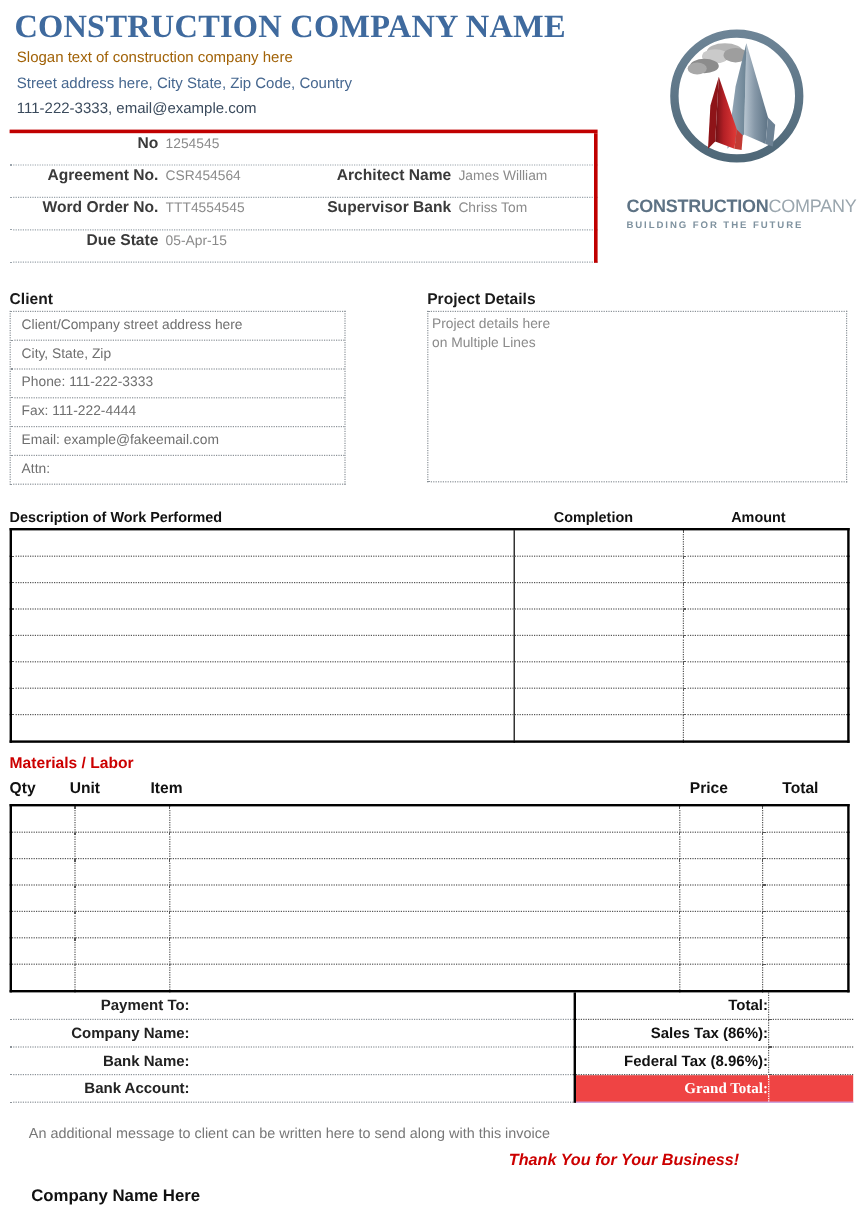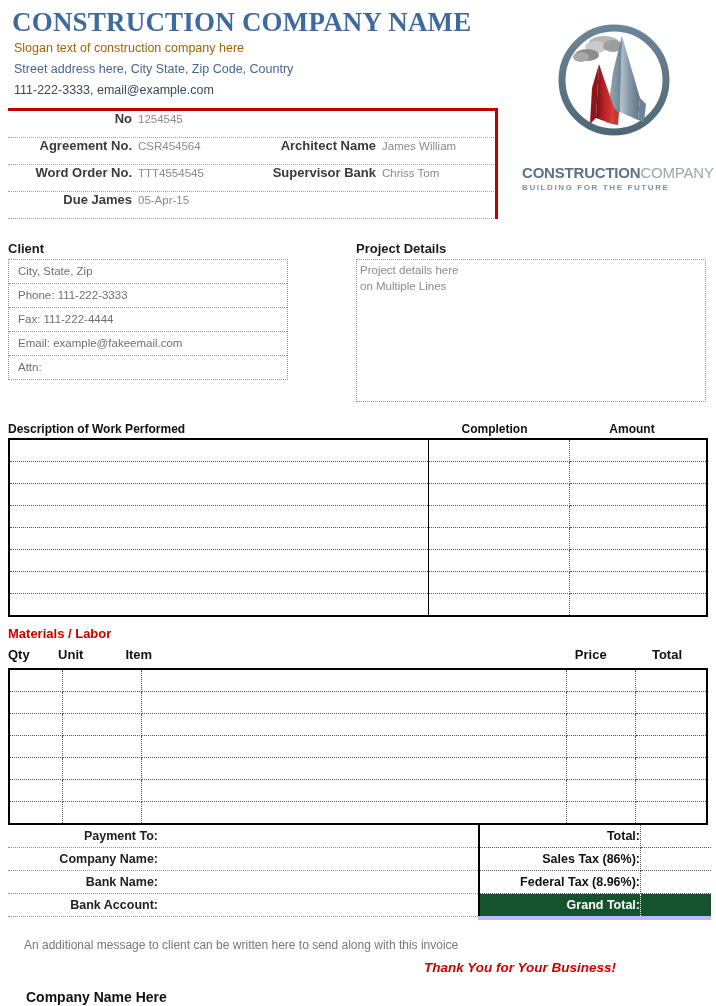--- a/index.html
+++ b/index.html
@@ -291,23 +291,24 @@
     width: 160px;
     text-align: right;
     font-weight: bold;
     color: #111;
     padding-right: 3px;
     border-right: 1px dotted #555;
     white-space: nowrap;
   }
   .tot-value { width: 70px; }
   .tot-table tr.grand td {
-    background: #14532d;
+    background: #ef4444;
     color: #ffffff;
-    border-bottom: 4px solid #c4b5fd;
+    border-bottom: 1px solid #c4b5fd;
+    font-family: Liberation Serif, serif;
   }
   .tot-table tr.grand .tot-label {
     color: #ffffff;
     border-right: 1px dotted #ffffff;
   }
 
   
   .footer { margin-top: 18px; }
   .foot-msg {
     font-size: 12px;
@@ -407,34 +408,35 @@
         <span class="meta-label">Word Order No.</span>
         <span class="meta-value">TTT4554545</span>
       </div>
       <div class="meta-cell right">
         <span class="meta-label">Supervisor Bank</span>
         <span class="meta-value">Chriss Tom</span>
       </div>
     </div>
     <div class="meta-row">
       <div class="meta-cell left">
-        <span class="meta-label">Due James</span>
+        <span class="meta-label">Due State</span>
         <span class="meta-value">05-Apr-15</span>
       </div>
       <div class="meta-cell right">
         <span class="meta-label"></span>
         <span class="meta-value"></span>
       </div>
     </div>
   </div>
 
   <div class="two-col">
     <div class="col-client">
       <div class="sec-title">Client</div>
       <div class="client-box">
+        <div class="client-row">Client/Company street address here</div>
         <div class="client-row">City, State, Zip</div>
         <div class="client-row">Phone: 111-222-3333</div>
         <div class="client-row">Fax: 111-222-4444</div>
         <div class="client-row">Email: example@fakeemail.com</div>
         <div class="client-row">Attn:</div>
       </div>
     </div>
     <div class="col-project">
       <div class="sec-title">Project Details</div>
       <div class="project-box">

